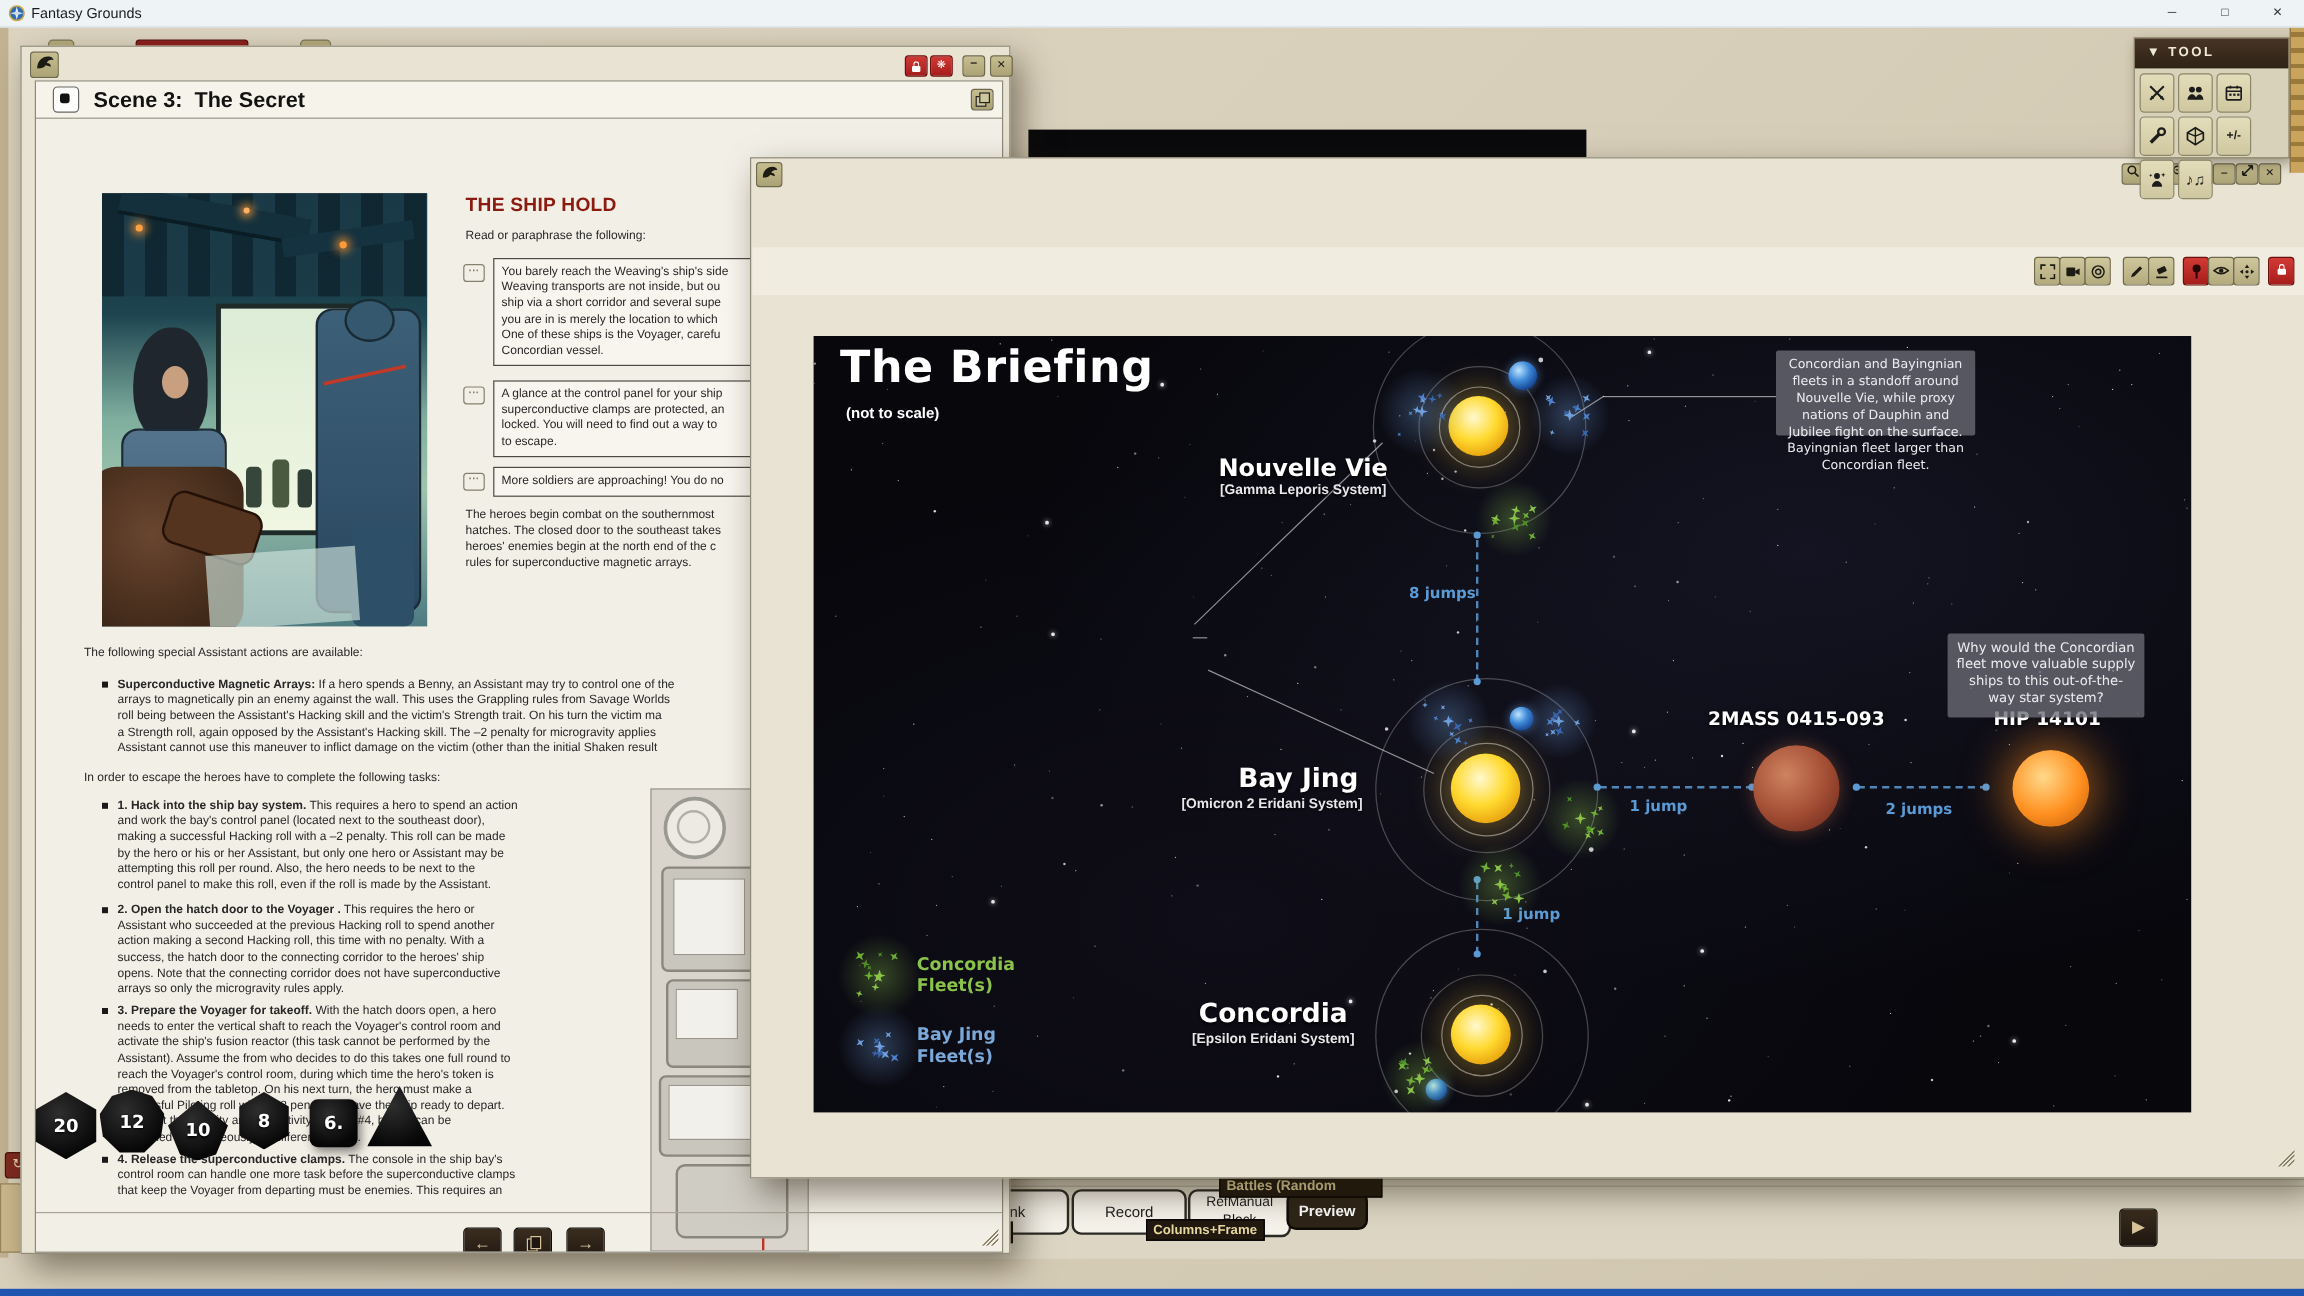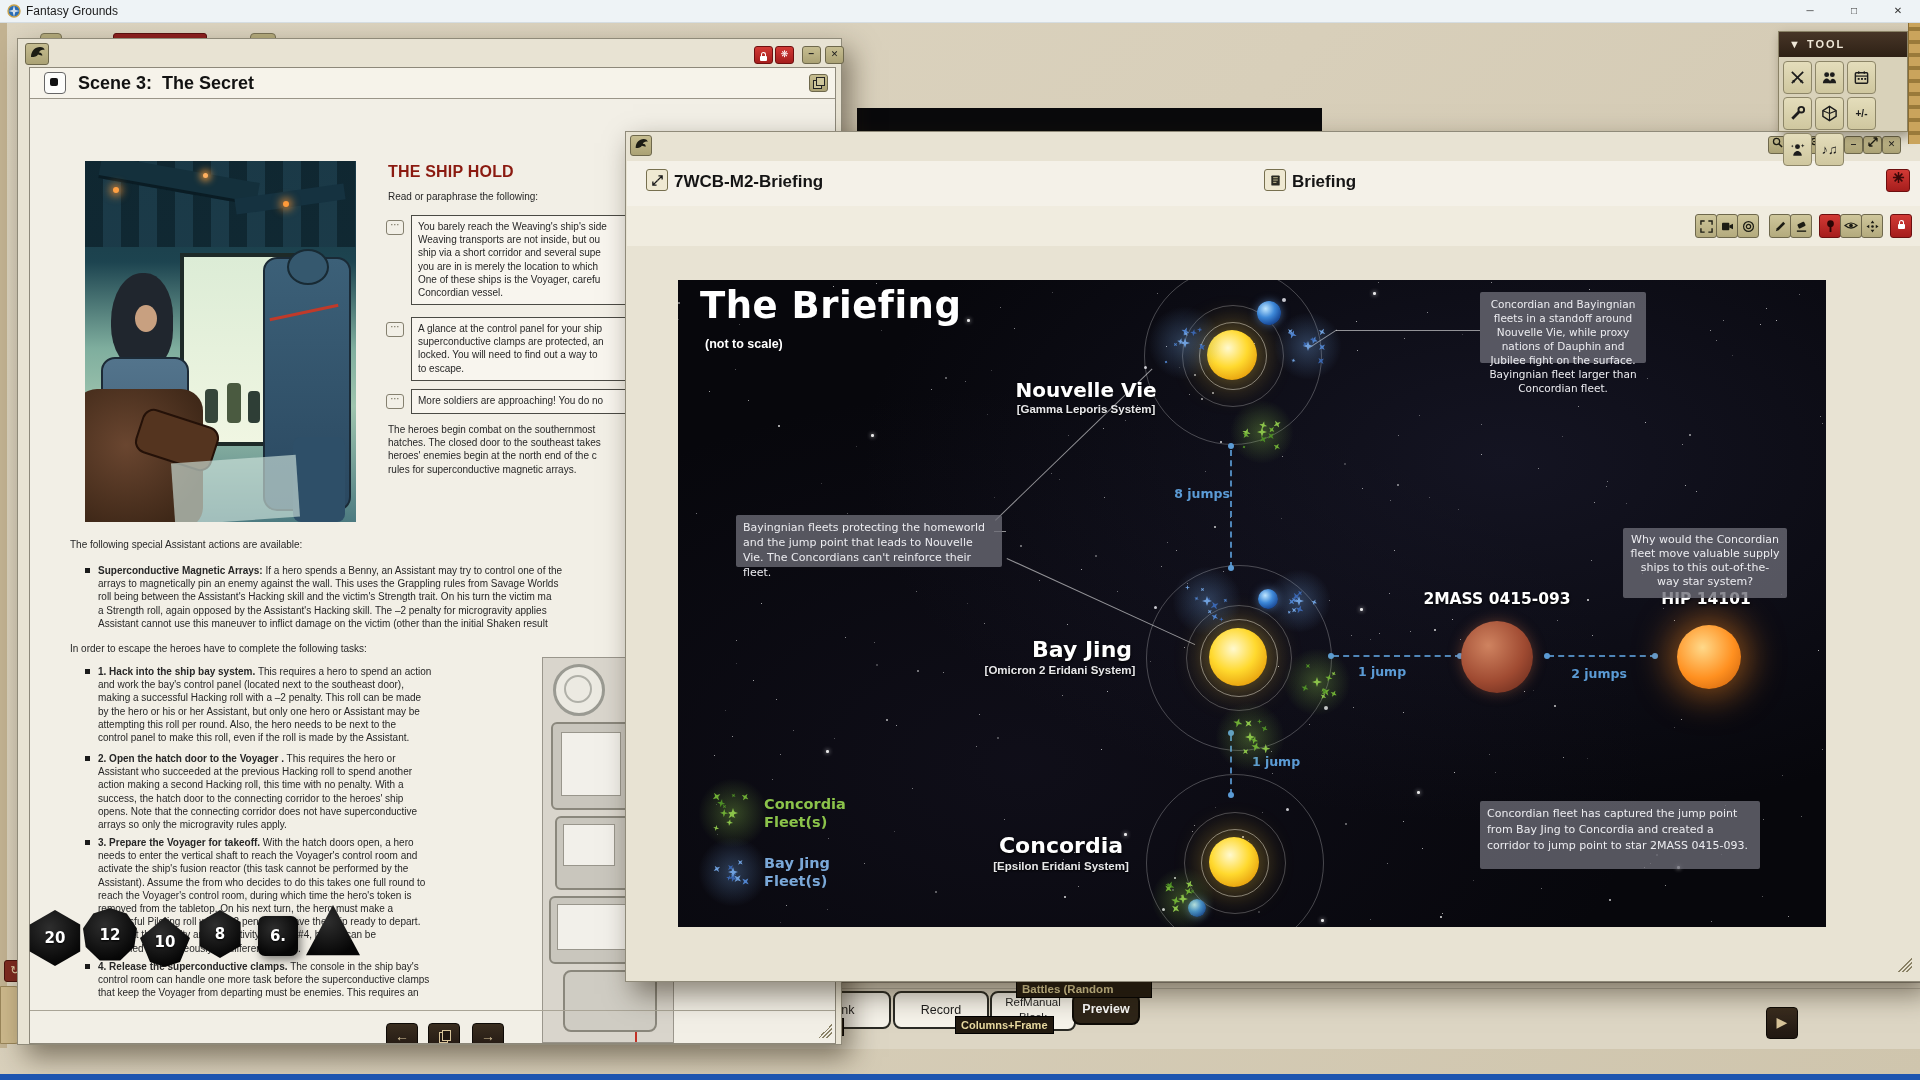--- a/index.html
+++ b/index.html
@@ -326,43 +326,20 @@
     </div>
     <div class="olive-btn mini-btn" style="left:1199px;">?</div>
     <div class="olive-btn mini-btn" style="left:1218px;">‒</div>
     <div class="olive-btn mini-btn" style="left:1237px;">
       <svg width="10" height="10" viewBox="0 0 10 10">
           <path d="M1 9 L9 1 M9 1 L5.5 1 M9 1 L9 4.5 M1 9 L4.5 9 M1 9 L1 5.5" stroke="#1c1c14" stroke-width="1.3" fill="none"></path>
         </svg>
     </div>
     <div class="olive-btn mini-btn" style="left:1256px;">✕</div>
 
-    <div id="brief-header">
-      <div class="tab-ico" style="left:19px;">
-        <svg width="13" height="13" viewBox="0 0 14 14">
-            <path d="M2 8 L2 12 L6 12 M2 12 L7 7" stroke="#1a1a1a" stroke-width="1.4" fill="none"></path>
-            <path d="M12 6 L12 2 L8 2 M12 2 L7 7" stroke="#1a1a1a" stroke-width="1.4" fill="none"></path>
-          </svg>
-      </div>
-      <div class="brief-title" style="left:47px;">7WCB-M2-Briefing</div>
-      <div class="tab-ico" style="left:637px;">
-        <svg width="13" height="13" viewBox="0 0 14 14">
-            <rect x="2.5" y="1.5" width="9" height="11" fill="#2a2a22" rx="1"></rect>
-            <line x1="4.5" y1="4" x2="9.5" y2="4" stroke="#cfc79c" stroke-width="1"></line>
-            <line x1="4.5" y1="6.5" x2="9.5" y2="6.5" stroke="#cfc79c" stroke-width="1"></line>
-            <line x1="4.5" y1="9" x2="8" y2="9" stroke="#cfc79c" stroke-width="1"></line>
-          </svg>
-      </div>
-      <div class="brief-title" style="left:665px;">Briefing</div>
-      <div class="red-btn" style="left:1259px;top:8px;width:22px;height:21px;">
-        <svg width="13" height="13" viewBox="0 0 14 14">
-            <path d="M7 1 L7 13 M1 7 L13 7 M2.8 2.8 L11.2 11.2 M11.2 2.8 L2.8 11.2" stroke="#3a0808" stroke-width="1.6"></path>
-          </svg>
-      </div>
-    </div>
 
     <div id="brief-toolbar">
       <div class="bt-ico" style="left:1068px;">
         <svg width="13" height="13" viewBox="0 0 14 14">
             <path d="M1 5 L1 1 L5 1 M9 1 L13 1 L13 5 M13 9 L13 13 L9 13 M5 13 L1 13 L1 9" stroke="#1c1c14" stroke-width="1.5" fill="none"></path>
           </svg>
       </div>
       <div class="bt-ico" style="left:1089px;">
         <svg width="13" height="11" viewBox="0 0 14 12">
             <rect x="1" y="2" width="8" height="8" rx="1" fill="#1c1c14"></rect>
@@ -711,23 +688,21 @@
       <div class="jump-label" style="left: 704px; top: 384px; color: rgb(91, 155, 213);">1 jump</div>
       <div class="jump-label" style="left: 921px; top: 386px; color: rgb(91, 155, 213);">2 jumps</div>
       <div class="jump-label" style="left: 598px; top: 474px; color: rgb(91, 155, 213);">1 jump</div>
 
       <div class="legend-t" style="left: 86px; top: 516px; color: rgb(139, 195, 74);">Concordia</div>
       <div class="legend-t" style="left: 86px; top: 534px; color: rgb(139, 195, 74);">Fleet(s)</div>
       <div class="legend-t" style="left: 86px; top: 575px; color: rgb(122, 168, 216);">Bay Jing</div>
       <div class="legend-t" style="left: 86px; top: 593px; color: rgb(122, 168, 216);">Fleet(s)</div>
 
       <div class="note" style="left:802px;top:12px;width:152px;height:61px;text-align:center;">Concordian and Bayingnian fleets in a standoff around Nouvelle Vie, while proxy nations of Dauphin and Jubilee fight on the surface. Bayingnian fleet larger than Concordian fleet.</div>
-      <div class="note" style="left:58px;top:235px;width:252px;height:42px;font-size:11px;line-height:15px;">Bayingnian fleets protecting the homeworld and the jump point that leads to Nouvelle Vie. The Concordians can't reinforce their fleet.</div>
       <div class="note" style="left:945px;top:248px;width:150px;height:60px;text-align:center;font-size:11px;">Why would the Concordian fleet move valuable supply ships to this out-of-the-way star system?</div>
-      <div class="note" style="left:802px;top:521px;width:266px;height:58px;font-size:11px;line-height:16px;">Concordian fleet has captured the jump point from Bay Jing to Concordia and created a corridor to jump point to star 2MASS 0415-093.</div>
     <div style="position: absolute; left: 484px; top: 40px; width: 46px; height: 46px;">
           <div style="position: absolute; left: -30%; top: -30%; width: 160%; height: 160%; border-radius: 50%; background: radial-gradient(circle, rgba(111, 160, 221, 0.333), transparent 70%);"></div>
           <div style="position: absolute; left: 2px; top: 40px; width: 4.07023px; height: 4.07023px; background: rgb(79, 130, 204); clip-path: polygon(50% 0px, 62% 38%, 100% 50%, 62% 62%, 50% 100%, 38% 62%, 0px 50%, 38% 38%); transform: rotate(41deg);"></div>
           <div style="position: absolute; left: 15px; top: 18px; width: 7.12867px; height: 7.12867px; background: rgb(111, 160, 221); clip-path: polygon(50% 0px, 62% 38%, 100% 50%, 62% 62%, 50% 100%, 38% 62%, 0px 50%, 38% 38%); transform: rotate(14deg);"></div>
           <div style="position: absolute; left: 28px; top: 9px; width: 7.31995px; height: 7.31995px; background: rgb(58, 102, 176); clip-path: polygon(50% 0px, 62% 38%, 100% 50%, 62% 62%, 50% 100%, 38% 62%, 0px 50%, 38% 38%); transform: rotate(9deg);"></div>
           <div style="position: absolute; left: 19px; top: 7px; width: 8.58454px; height: 8.58454px; background: rgb(79, 130, 204); clip-path: polygon(50% 0px, 62% 38%, 100% 50%, 62% 62%, 50% 100%, 38% 62%, 0px 50%, 38% 38%); transform: rotate(22deg);"></div>
           <div style="position: absolute; left: 21px; top: 11px; width: 5.75948px; height: 5.75948px; background: rgb(111, 160, 221); clip-path: polygon(50% 0px, 62% 38%, 100% 50%, 62% 62%, 50% 100%, 38% 62%, 0px 50%, 38% 38%); transform: rotate(58deg);"></div>
           <div style="position: absolute; left: 35px; top: 7px; width: 5.4852px; height: 5.4852px; background: rgb(58, 102, 176); clip-path: polygon(50% 0px, 62% 38%, 100% 50%, 62% 62%, 50% 100%, 38% 62%, 0px 50%, 38% 38%); transform: rotate(8deg);"></div>
           <div style="position: absolute; left: 11px; top: 22px; width: 4.92786px; height: 4.92786px; background: rgb(79, 130, 204); clip-path: polygon(50% 0px, 62% 38%, 100% 50%, 62% 62%, 50% 100%, 38% 62%, 0px 50%, 38% 38%); transform: rotate(45deg);"></div>
           <div style="position: absolute; left: 37px; top: 23px; width: 4.44711px; height: 4.44711px; background: rgb(111, 160, 221); clip-path: polygon(50% 0px, 62% 38%, 100% 50%, 62% 62%, 50% 100%, 38% 62%, 0px 50%, 38% 38%); transform: rotate(37deg);"></div>

